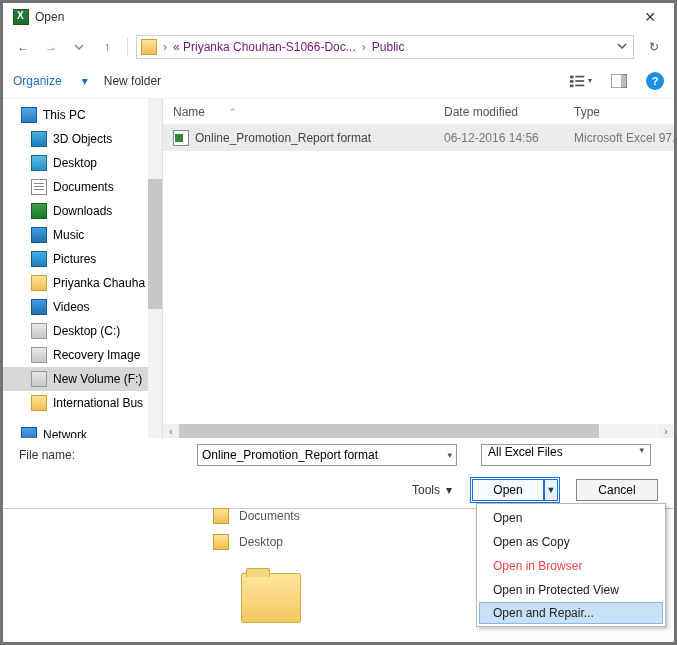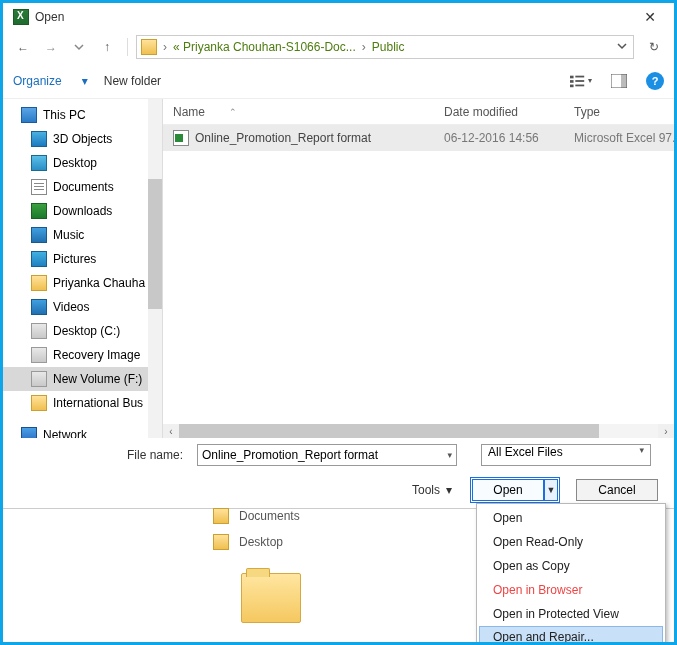--- a/index.html
+++ b/index.html
@@ -1,33 +1,33 @@
 <!DOCTYPE html>
 <html><head>
 <meta charset="utf-8">
 <style>
 * { box-sizing: border-box; margin: 0; padding: 0; font-family: "Segoe UI", Tahoma, sans-serif; font-size: 12px; }
 body { background: #fff; }
-.frame { width: 677px; height: 645px; border: 3px solid #0ea5e9; position: relative; background: #fff; overflow: hidden; }
+.frame { width: 677px; height: 645px; border: 3px solid #737373; position: relative; background: #fff; overflow: hidden; }
 .dialog { position: absolute; left: 0; top: 0; width: 671px; height: 506px; background: #fff; border-bottom: 1px solid #ccc; display: flex; flex-direction: column; }
 .titlebar { height: 28px; display: flex; align-items: center; padding: 0 4px; }
 .excel-icon { width: 16px; height: 16px; margin: 0 6px; background: linear-gradient(#2a7a3a,#1d6b2e); border:1px solid #1a5a25; position:relative; }
 .excel-icon:before { content:"X"; color:#fff; font-weight:bold; font-size:10px; position:absolute; left:3px; top:0; }
 .title-text { flex: 0 0 auto; color: #333; font-size: 12px; }
 .title-spacer { flex: 1; }
 .close-x { width: 40px; height: 28px; display:flex; align-items:center; justify-content:center; font-size:14px; color:#333; cursor:pointer; }
 
 .navrow { height: 32px; display:flex; align-items:center; padding: 0 8px; gap:4px; }
 .navbtn { width:24px; height:24px; display:flex; align-items:center; justify-content:center; color:#888; cursor:pointer; }
 .navbtn.en { color:#555; }
 .sep-vert { width:1px; height:18px; background:#ddd; margin:0 4px; }
 .crumb-box { flex:1; height:24px; border:1px solid #ccc; display:flex; align-items:center; padding:0 2px; }
 .crumb-folder { width:20px; height:20px; display:flex; align-items:center; justify-content:center; }
 .crumb-chev { color:#777; padding:0 4px; display:flex; align-items:center; }
-.crumb-text { color:#4d7c0f; padding:0 2px; white-space:nowrap; overflow:hidden; }
+.crumb-text { color:#701a75; padding:0 2px; white-space:nowrap; overflow:hidden; }
 .crumb-drop { width:18px; text-align:center; color:#555; }
 .refresh { width:24px; height:24px; display:flex; align-items:center; justify-content:center; color:#555; margin-left:4px; cursor:pointer; }
 .search-box { width:190px; height:24px; border:1px solid #ccc; margin-left:8px; display:flex; align-items:center; padding:0 6px; color:#888; }
 
 .toolbar { height:36px; display:flex; align-items:center; border-bottom:1px solid #eee; padding:0 10px; gap:16px; }
 .toolbar .link { color:#1a6fbf; cursor:pointer; display:flex; align-items:center; gap:20px; }
 .toolbar .txt { color:#333; cursor:pointer; }
 .toolbar-spacer { flex:1; }
 .view-ico { width:22px; height:22px; display:flex; align-items:center; justify-content:center; color:#555; cursor:pointer; }
 .help-ico { width:18px; height:18px; border-radius:50%; background:#1a8fe3; color:#fff; display:flex; align-items:center; justify-content:center; font-weight:bold; font-size:11px; cursor:pointer; }
@@ -69,21 +69,21 @@
 .row .cell-name { flex:1; display:flex; align-items:center; gap:6px; }
 .row .cell-date { width:130px; color:#777; }
 .row .cell-type { width:110px; color:#777; }
 
 .list-scroll-h { height:14px; display:flex; align-items:center; }
 .list-scroll-h .arrow { width:16px; height:14px; background:#f0f0f0; display:flex; align-items:center; justify-content:center; color:#666; font-size:10px; }
 .list-scroll-h .track { flex:1; height:14px; background:#f4f4f4; position:relative; }
 .list-scroll-h .hthumb { position:absolute; left:0; top:0; height:14px; width:420px; background:#c8c8c8; }
 
 .filerow { height:34px; display:flex; align-items:center; padding:0 16px; gap:8px; }
-.filerow .lbl { width:170px; text-align:right; color:#333; padding-right:6px; }
+.filerow .lbl { width:170px; color:#333; padding-right:6px; }
 .file-input { height:22px; border:1px solid #999; width:260px; display:flex; align-items:center; justify-content:space-between; padding:0 4px; }
 .file-input span { white-space:nowrap; overflow:hidden; }
 .file-type { height:22px; border:1px solid #999; width:170px; display:flex; justify-content:space-between; padding:0 6px; }
 .dd-caret { font-size:9px; color:#555; }
 
 .btnrow { height:36px; display:flex; align-items:center; justify-content:flex-end; padding:0 16px; gap:8px; }
 .tools { margin-right:12px; color:#333; display:flex; align-items:center; gap:6px; cursor:pointer; }
 .btn { height:22px; border:1px solid #888; background:#f3f3f3; display:flex; align-items:center; justify-content:center; cursor:pointer; }
 .btn-open { width:72px; border:1px solid #1a6fe0; background:#f8fcff; }
 .btn-open-split { width:14px; border:1px solid #1a6fe0; border-left:1px solid #1a6fe0; background:#e8f2ff; display:flex; align-items:center; justify-content:center; font-size:9px; color:#333; }
@@ -293,20 +293,19 @@
       </div>
   <div class="bitem">
         <div class="ticon ico-fold"></div>
         <span>Desktop</span>
       </div>
   <div class="big-fold"></div>
 </div>
 
 <div class="menu">
   <div class="mitem">Open</div>
-  <div class="mitem">Open Read-Only</div>
   <div class="mitem">Open as Copy</div>
   <div class="mitem dis">Open in Browser</div>
   <div class="mitem">Open in Protected View</div>
   <div class="mitem hl">Open and Repair...</div>
 </div>
 
 </div>
 
 </body></html>

